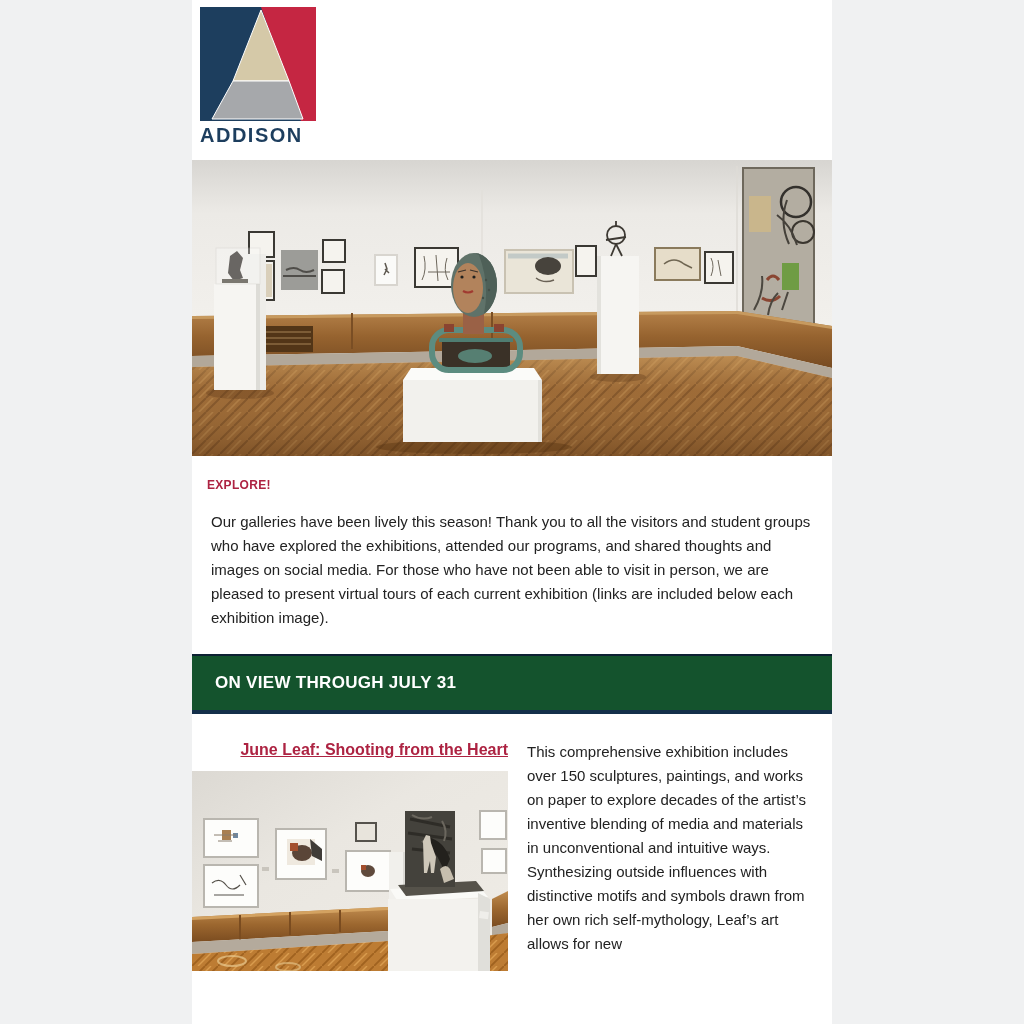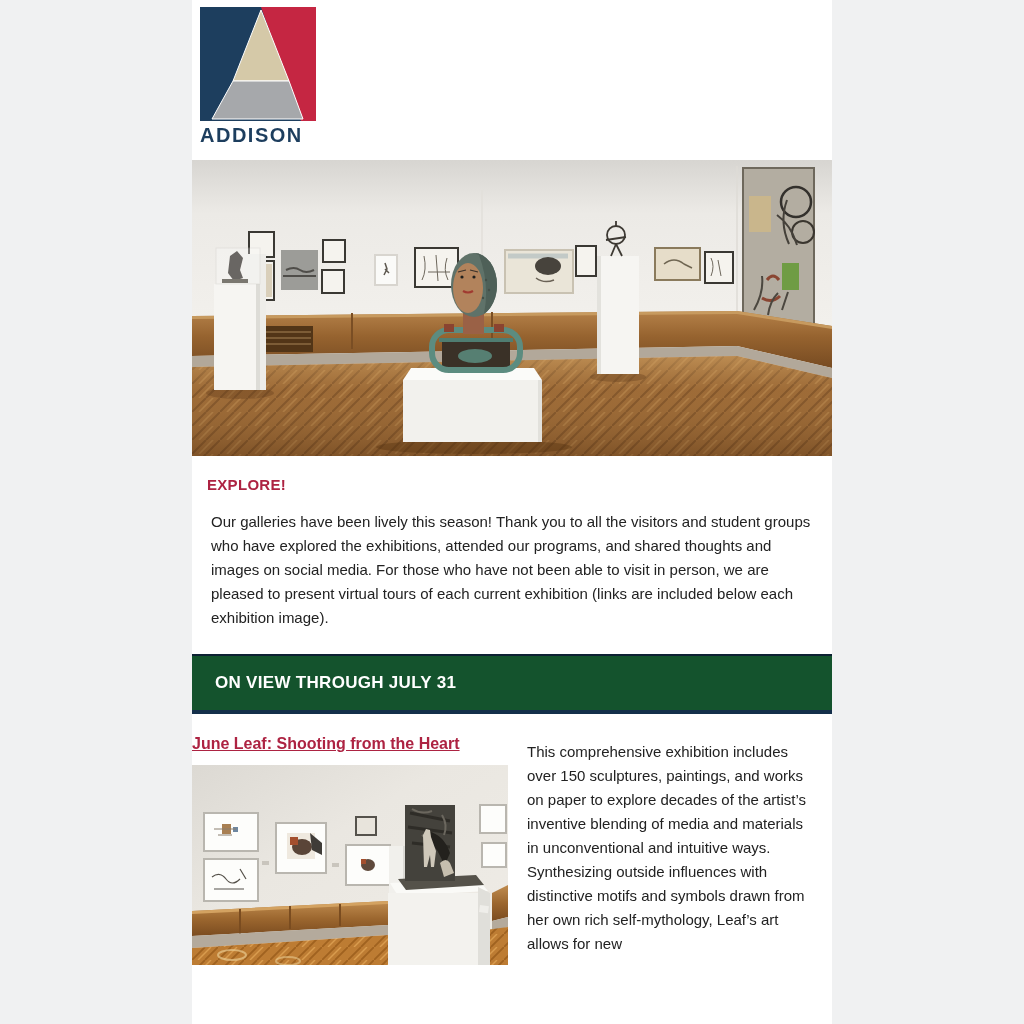--- a/index.html
+++ b/index.html
@@ -20,40 +20,40 @@
   .logo svg { display: block; }
   .logoword {
     color: #1d3e5e; font-weight: bold; font-size: 20px;
     letter-spacing: 1.5px; margin-top: 3px; text-align: center;
   }
   
   .hero svg { display: block; }
   
   .explore { padding: 20px 15px 24px; }
   .explore h2 {
-    margin: 0; font-size: 15px; line-height: 18px; font-weight: bold;
+    margin: 0; font-size: 12px; line-height: 18px; font-weight: bold;
     color: #ad2342; letter-spacing: 0.3px;
   }
   .explore p {
     margin: 16px 4px 0; font-size: 15px; line-height: 24px; color: #222222;
   }
   
   .banner {
     background: #14532d;
     border-top: 2px solid #0d2133;
     border-bottom: 4px solid #142f4a;
     height: 54px; line-height: 54px;
     padding-left: 23px;
     color: #ffffff; font-weight: bold; font-size: 17px; letter-spacing: 0.3px;
   }
   
   .exhibit { display: flex; }
   .excol-left { width: 316px; flex: 0 0 316px; }
   .extitle {
-    display: block; text-align: left; margin-top: 20px;
+    display: block; text-align: right; margin-top: 26px;
     color: #ad2342; font-weight: bold; font-size: 16px; line-height: 20px;
     text-decoration: underline; cursor: pointer;
   }
   .eximg { margin-top: 11px; }
   .eximg svg { display: block; }
   .excol-right { flex: 1; padding: 26px 18px 0 19px; }
   .excol-right p {
     margin: 0; font-size: 15px; line-height: 24px; color: #222222;
   }
 </style>

